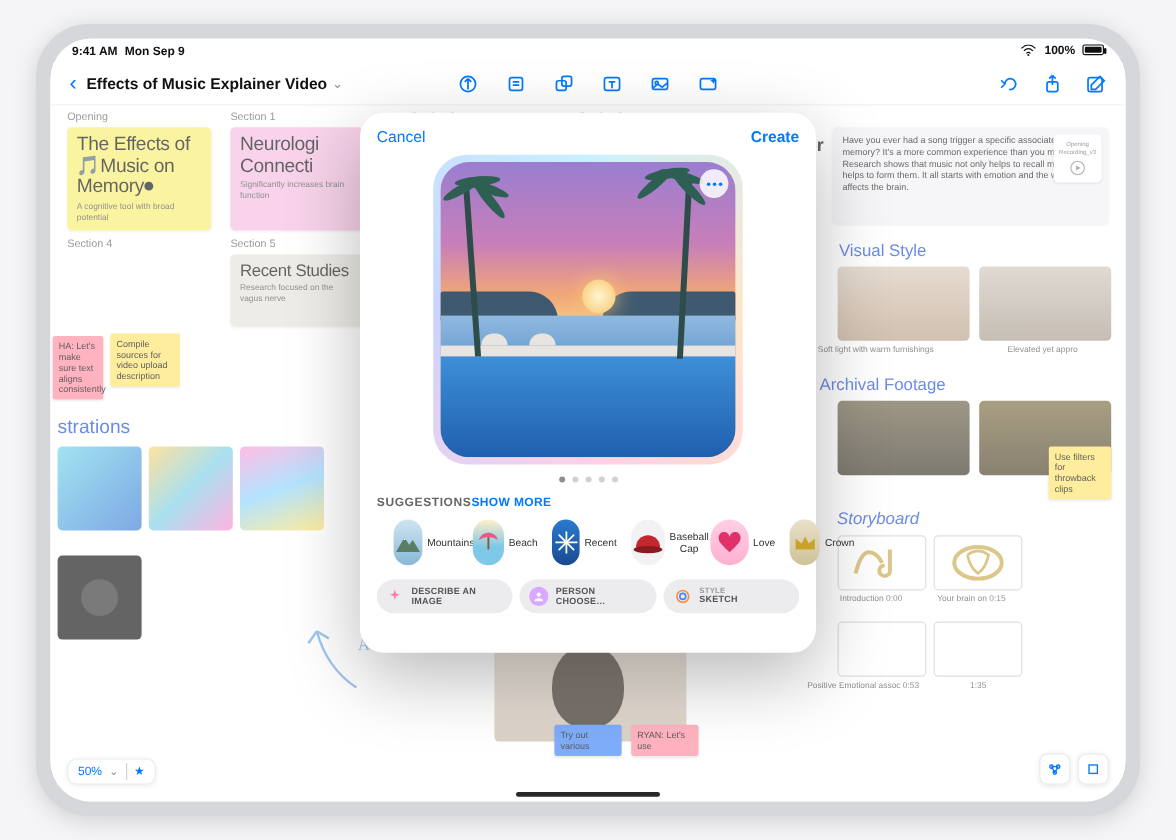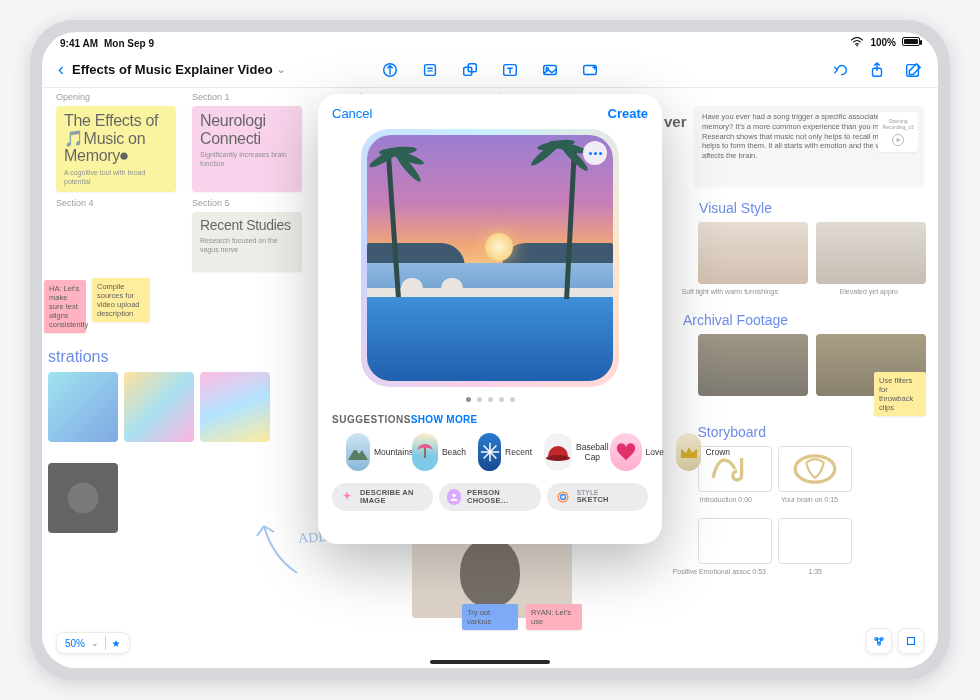--- a/index.html
+++ b/index.html
@@ -88,21 +88,21 @@
     background:rgba(255,255,255,0.95); border:1px solid rgba(0,0,0,0.08);
     display:flex; align-items:center; justify-content:center;
     box-shadow:0 1px 4px rgba(0,0,0,0.08);
   }
   .vc-btn svg { width:14px; height:14px; stroke:#007aff; fill:none; stroke-width:1.6; }
   .handwrite { position:absolute; font-family:"Bradley Hand","Comic Sans MS",cursive; color:#6fa8e8; font-size:14px; transform:rotate(-4deg); line-height:1.05; }
   .arrow { position:absolute; stroke:#6fa8e8; fill:none; stroke-width:2; }
   
   .popover {
     position:absolute; left:50%; top:62px; transform:translateX(-50%);
-    width:344px; height:450px;
+    width:380px; height:450px;
     background:#fff; border-radius:20px;
     box-shadow: 0 20px 60px rgba(0,0,0,0.28);
     display:flex; flex-direction:column;
     padding:12px 14px 14px;
   }
   .pop-top { display:flex; align-items:center; justify-content:space-between; font-size:13px; }
   .pop-top .blue { color:#007aff; font-weight:500; }
   .preview-wrap {
     margin:8px auto 0; width:258px; height:258px; border-radius:28px;
     background: conic-gradient(from 180deg,#ffd0e6,#c9d4ff,#c9f0ff,#ffe6c9,#ffd0e6);
@@ -298,21 +298,21 @@
       <div class="thumb" style="right:130px; top:134px; width:110px; height:62px; background:linear-gradient(#d9c9b8,#b99f86);"></div>
       <div class="thumb" style="right:12px; top:134px; width:110px; height:62px; background:linear-gradient(#cfc6bb,#a89c8d);"></div>
       <div class="caption" style="right:160px; top:200px;">Soft light with warm furnishings</div>
       <div class="caption" style="right:40px; top:200px;">Elevated yet appro</div>
 
       <div class="heading" style="right:150px; top:224px; font-size:14px;">Archival Footage</div>
       <div class="thumb" style="right:130px; top:246px; width:110px; height:62px; background:linear-gradient(#6a5f45,#3a3426);"></div>
       <div class="thumb" style="right:12px; top:246px; width:110px; height:62px; background:linear-gradient(#7a6b40,#4a3f24);"></div>
       <div class="sticky" style="right:12px; top:284px; width:52px; background:#ffe36b;">Use filters for throwback clips</div>
 
-      <div class="heading" style="right:172px; top:336px; font-size:14px;">Storyboard</div>
+      <div class="heading" style="right:172px; top:336px; font-size:14px;font-style:italic;">Storyboard</div>
       <div class="thumb" style="right:166px; top:358px; width:74px; height:46px; background:#fff; border:1px solid #d0d0d5;">
         <svg viewBox="0 0 60 40" width="100%" height="100%">
             <path d="M10 28 q4 -16 10 -16 t10 8" stroke="#c9a84a" fill="none" stroke-width="3"></path>
             <path d="M36 10 v16 a4 4 0 1 1 -4 -4" stroke="#c9a84a" fill="none" stroke-width="3"></path>
           </svg>
       </div>
       <div class="thumb" style="right:86px; top:358px; width:74px; height:46px; background:#fff; border:1px solid #d0d0d5;">
         <svg viewBox="0 0 60 40" width="100%" height="100%">
             <ellipse cx="30" cy="20" rx="18" ry="12" stroke="#c9a84a" fill="none" stroke-width="3"></ellipse>
             <path d="M22 14 q8 -6 16 0 q-2 10 -8 14 q-6 -4 -8 -14" stroke="#c9a84a" fill="none" stroke-width="2"></path>

